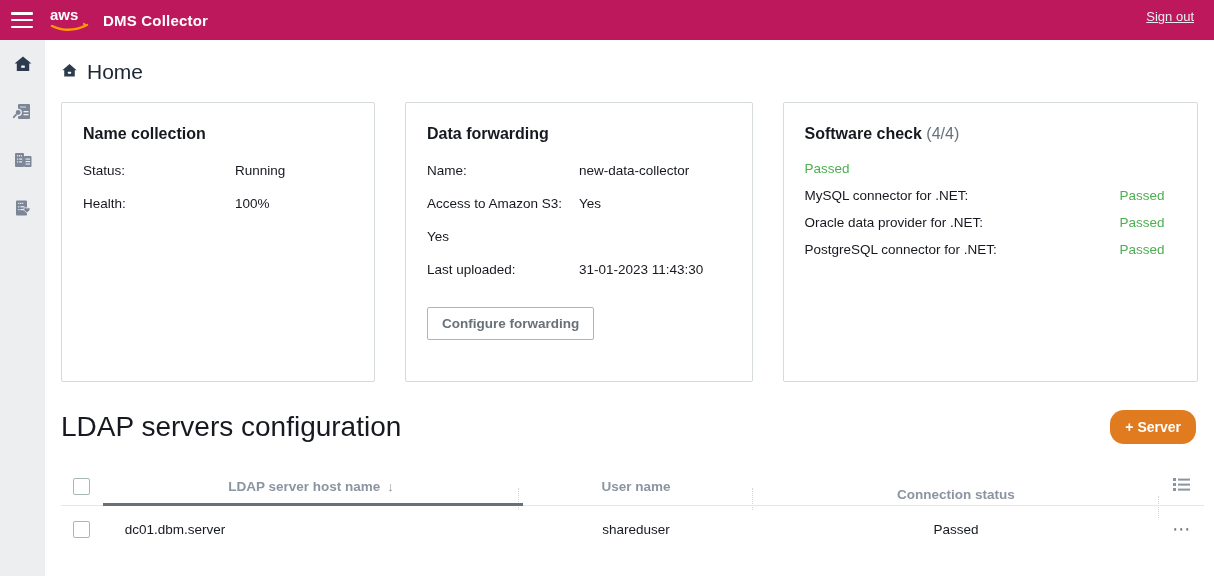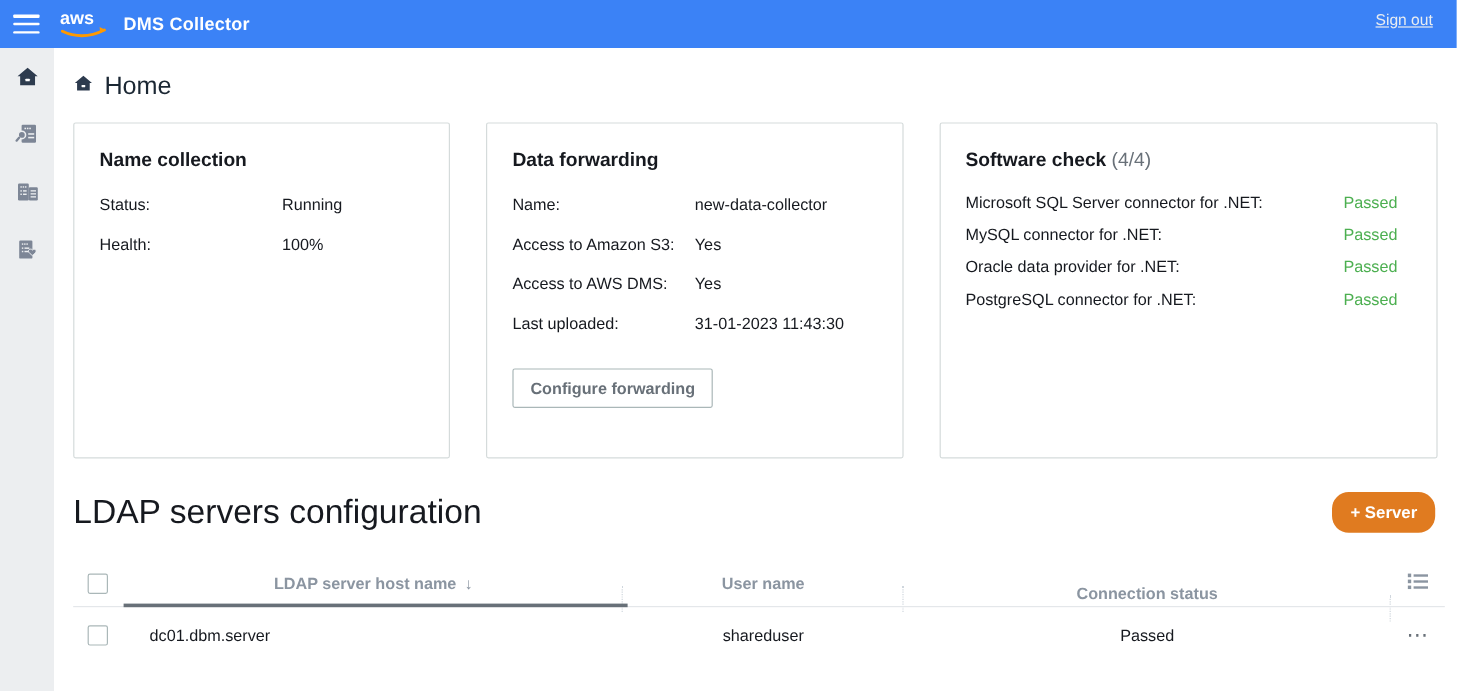--- a/index.html
+++ b/index.html
@@ -7,21 +7,21 @@
     width: 1214px; height: 576px;
     font-family: "Liberation Sans", sans-serif;
     background: #ffffff;
     overflow: hidden;
   }
   .app { position: relative; width: 1214px; height: 576px; }
 
   
   .topbar {
     position: absolute; top: 0; left: 0; width: 1214px; height: 40px;
-    background: #3b82f6; display: flex; align-items: center;
+    background: #be185d; display: flex; align-items: center;
   }
   .hamburger {
     width: 22px; height: 16px; margin-left: 11px; margin-right: 16px;
     display: flex; flex-direction: column; justify-content: space-between;
     cursor: pointer;
   }
   .hamburger span { display: block; height: 2.5px; background: #ffffff; border-radius: 1px; }
   .aws-logo { width: 42px; height: 26px; position: relative; margin-right: 12px; }
   .brand-title {
     color: #ffffff; font-size: 15px; font-weight: bold; letter-spacing: .2px;
@@ -242,40 +242,38 @@
           <div class="k">Name:</div>
           <div class="v">new-data-collector</div>
         </div>
 
         <div class="kv">
           <div class="k">Access to Amazon S3:</div>
           <div class="v green">Yes</div>
         </div>
 
         <div class="kv">
-          <div class="k">Access to AWS DMS:</div>
           <div class="v green">Yes</div>
         </div>
 
         <div class="kv">
           <div class="k">Last uploaded:</div>
           <div class="v">31-01-2023 11:43:30</div>
         </div>
 
         <div class="btn-outline">Configure forwarding</div>
       </div>
 
       <div class="card c3">
         <div class="card-title">
           <span>Software check</span>
           <span class="count">(4/4)</span>
         </div>
 
         <div class="sw-row">
-          <div class="k">Microsoft SQL Server connector for .NET:</div>
           <div class="v green">Passed</div>
         </div>
 
         <div class="sw-row">
           <div class="k">MySQL connector for .NET:</div>
           <div class="v green">Passed</div>
         </div>
 
         <div class="sw-row">
           <div class="k">Oracle data provider for .NET:</div>

